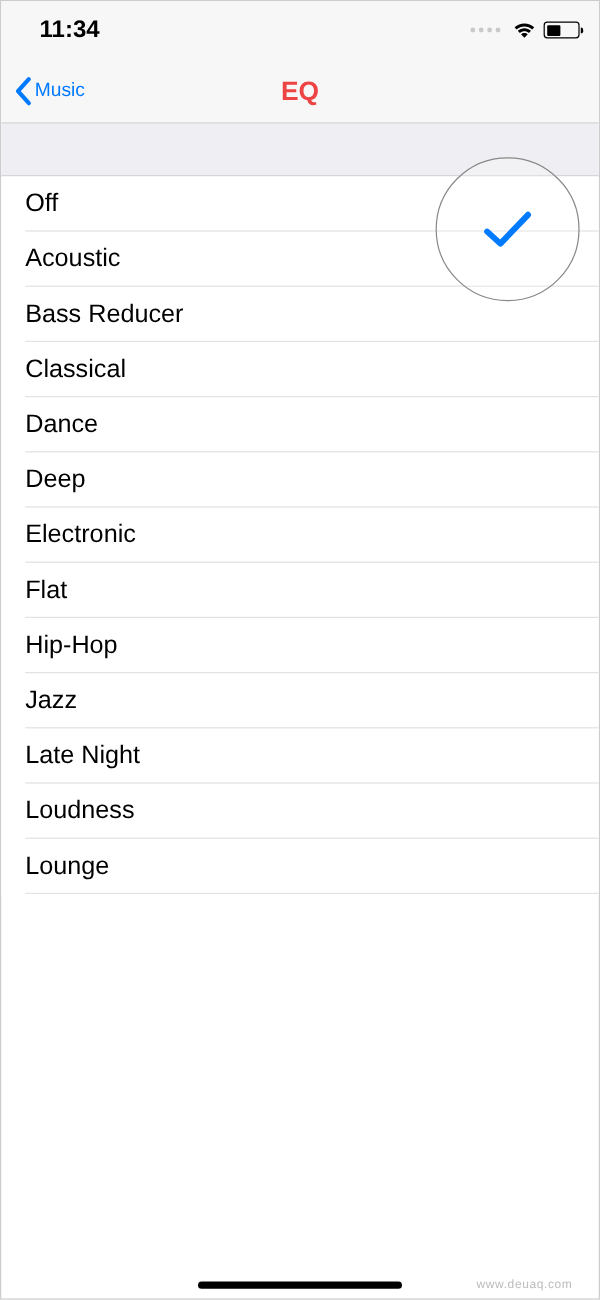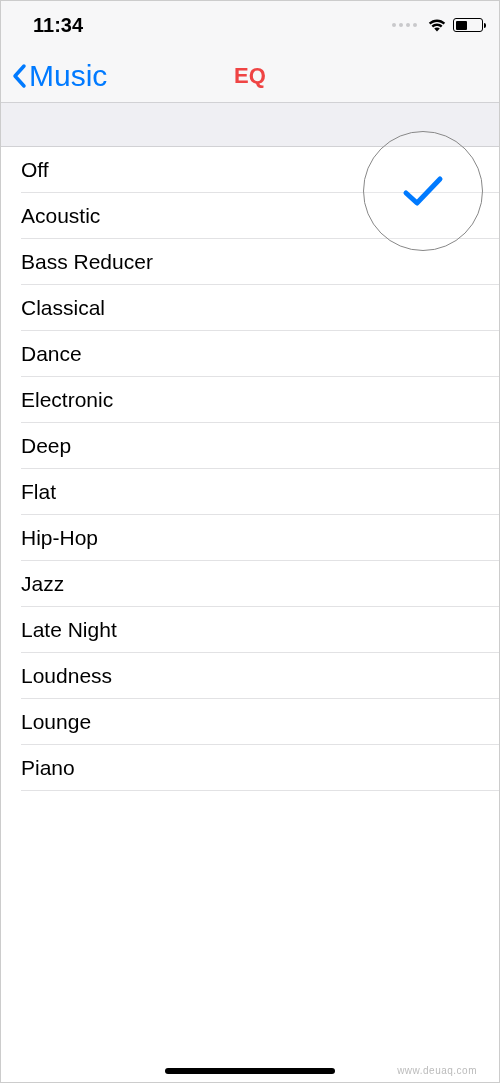--- a/index.html
+++ b/index.html
@@ -81,21 +81,21 @@
       border-bottom: 1px solid #d1d1d4;
       display: flex;
       align-items: center;
       position: relative;
       padding: 0 10px;
     }
     .back-button {
       display: flex;
       align-items: center;
       color: #007aff;
-      font-size: 30px;
+      font-size: 16px;
       gap: 2px;
     }
     .back-chevron svg {
       display: block;
     }
     .nav-title {
       position: absolute;
       left: 50%;
       transform: translateX(-50%);
       font-size: 22px;
@@ -215,45 +215,42 @@
   <div class="list-row">
     <span class="row-label">Bass Reducer</span>
   </div>
   <div class="list-row">
     <span class="row-label">Classical</span>
   </div>
   <div class="list-row">
     <span class="row-label">Dance</span>
   </div>
   <div class="list-row">
+    <span class="row-label">Deep</span>
+  </div>
+  <div class="list-row">
     <span class="row-label">Electronic</span>
   </div>
   <div class="list-row">
-    <span class="row-label">Deep</span>
-  </div>
-  <div class="list-row">
     <span class="row-label">Flat</span>
   </div>
   <div class="list-row">
     <span class="row-label">Hip-Hop</span>
   </div>
   <div class="list-row">
     <span class="row-label">Jazz</span>
   </div>
   <div class="list-row">
     <span class="row-label">Late Night</span>
   </div>
   <div class="list-row">
     <span class="row-label">Loudness</span>
   </div>
   <div class="list-row">
     <span class="row-label">Lounge</span>
-  </div>
-  <div class="list-row">
-    <span class="row-label">Piano</span>
   </div>
 </div>
 
 <div class="checkmark-circle">
   <span>
     <svg width="46" height="40" viewBox="0 0 46 40">
       <polyline points="6,22 17,32 40,8" fill="none" stroke="#007aff" stroke-width="5" stroke-linecap="round" stroke-linejoin="round"></polyline>
     </svg>
   </span>
 </div>

